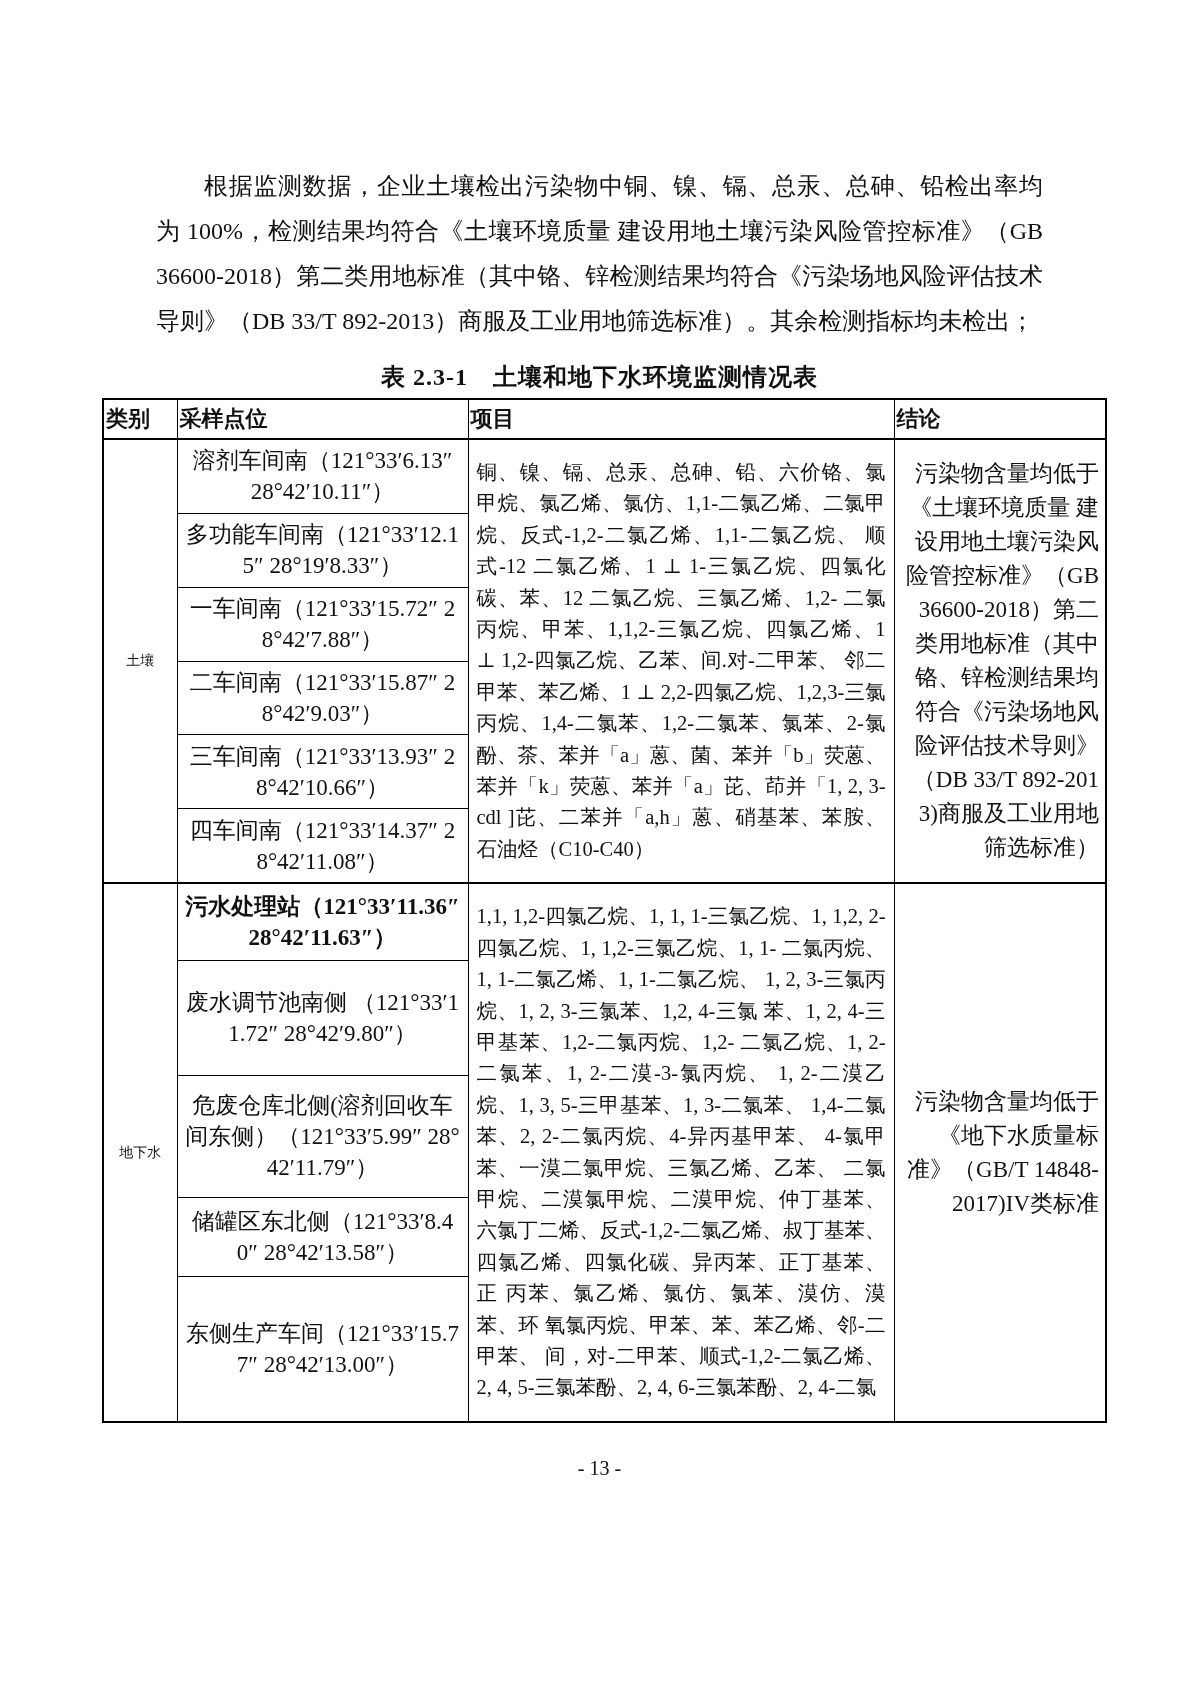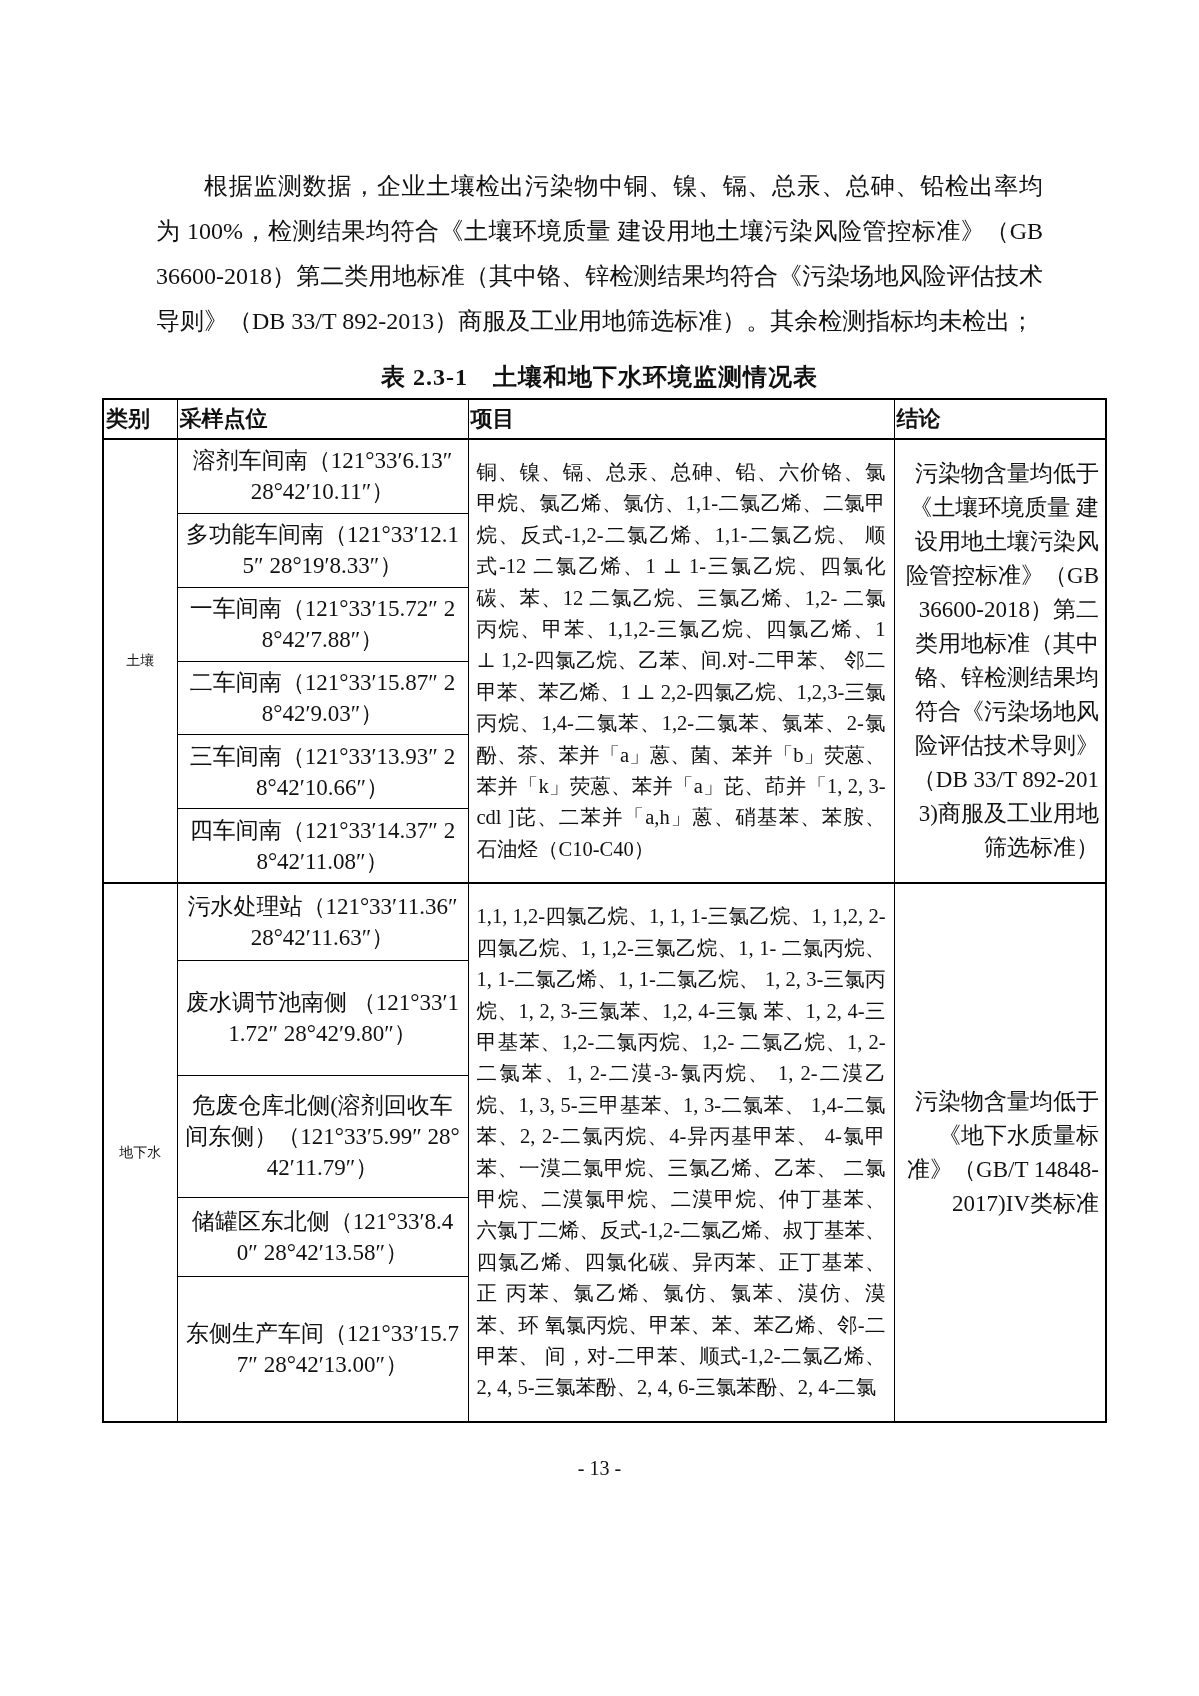--- a/index.html
+++ b/index.html
@@ -29,21 +29,21 @@
   .monitor-table th{
     font-weight:bold;font-size:22px;height:34px;text-align:left;padding:2px;
   }
   tr.head th{border-bottom:2px solid #000;}
   tr.sec-top td{border-top:2px solid #000;}
   td.cat{text-align:center;line-height:34px;font-size:14px;}
   td.pt{text-align:center;line-height:31px;}
   td.items{text-align:justify;line-height:31.4px;font-size:20.5px;padding:17px 8px;}
   td.concl{text-align:right;line-height:34px;padding:4px 6px;}
   tr.s-row td.pt{height:60px;}
-  tr.g-r1 td.pt{height:64px;}
+  tr.g-r1 td.pt{height:64px;font-weight:bold;}
   tr.g-r2 td.pt{height:100px;}
   tr.g-r3 td.pt{height:106px;}
   tr.g-r4 td.pt{height:66px;}
   tr.g-r5 td.pt{height:128px;}
   .page-number{
     margin-top:31px;text-align:center;font-size:20px;line-height:28px;
   }
 </style>
 </head>
 <body>

